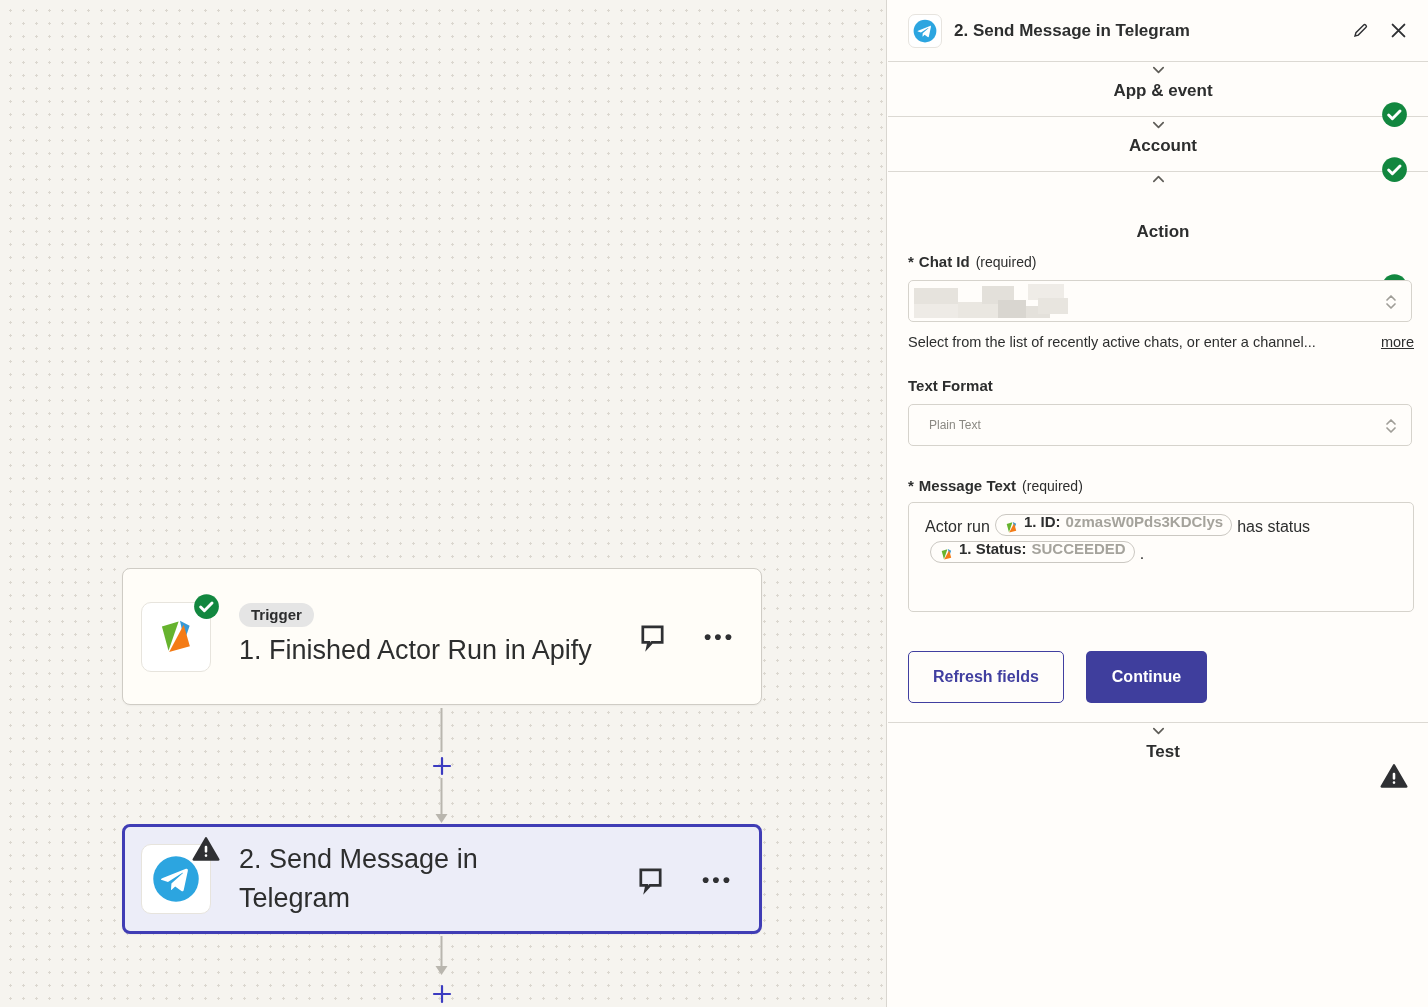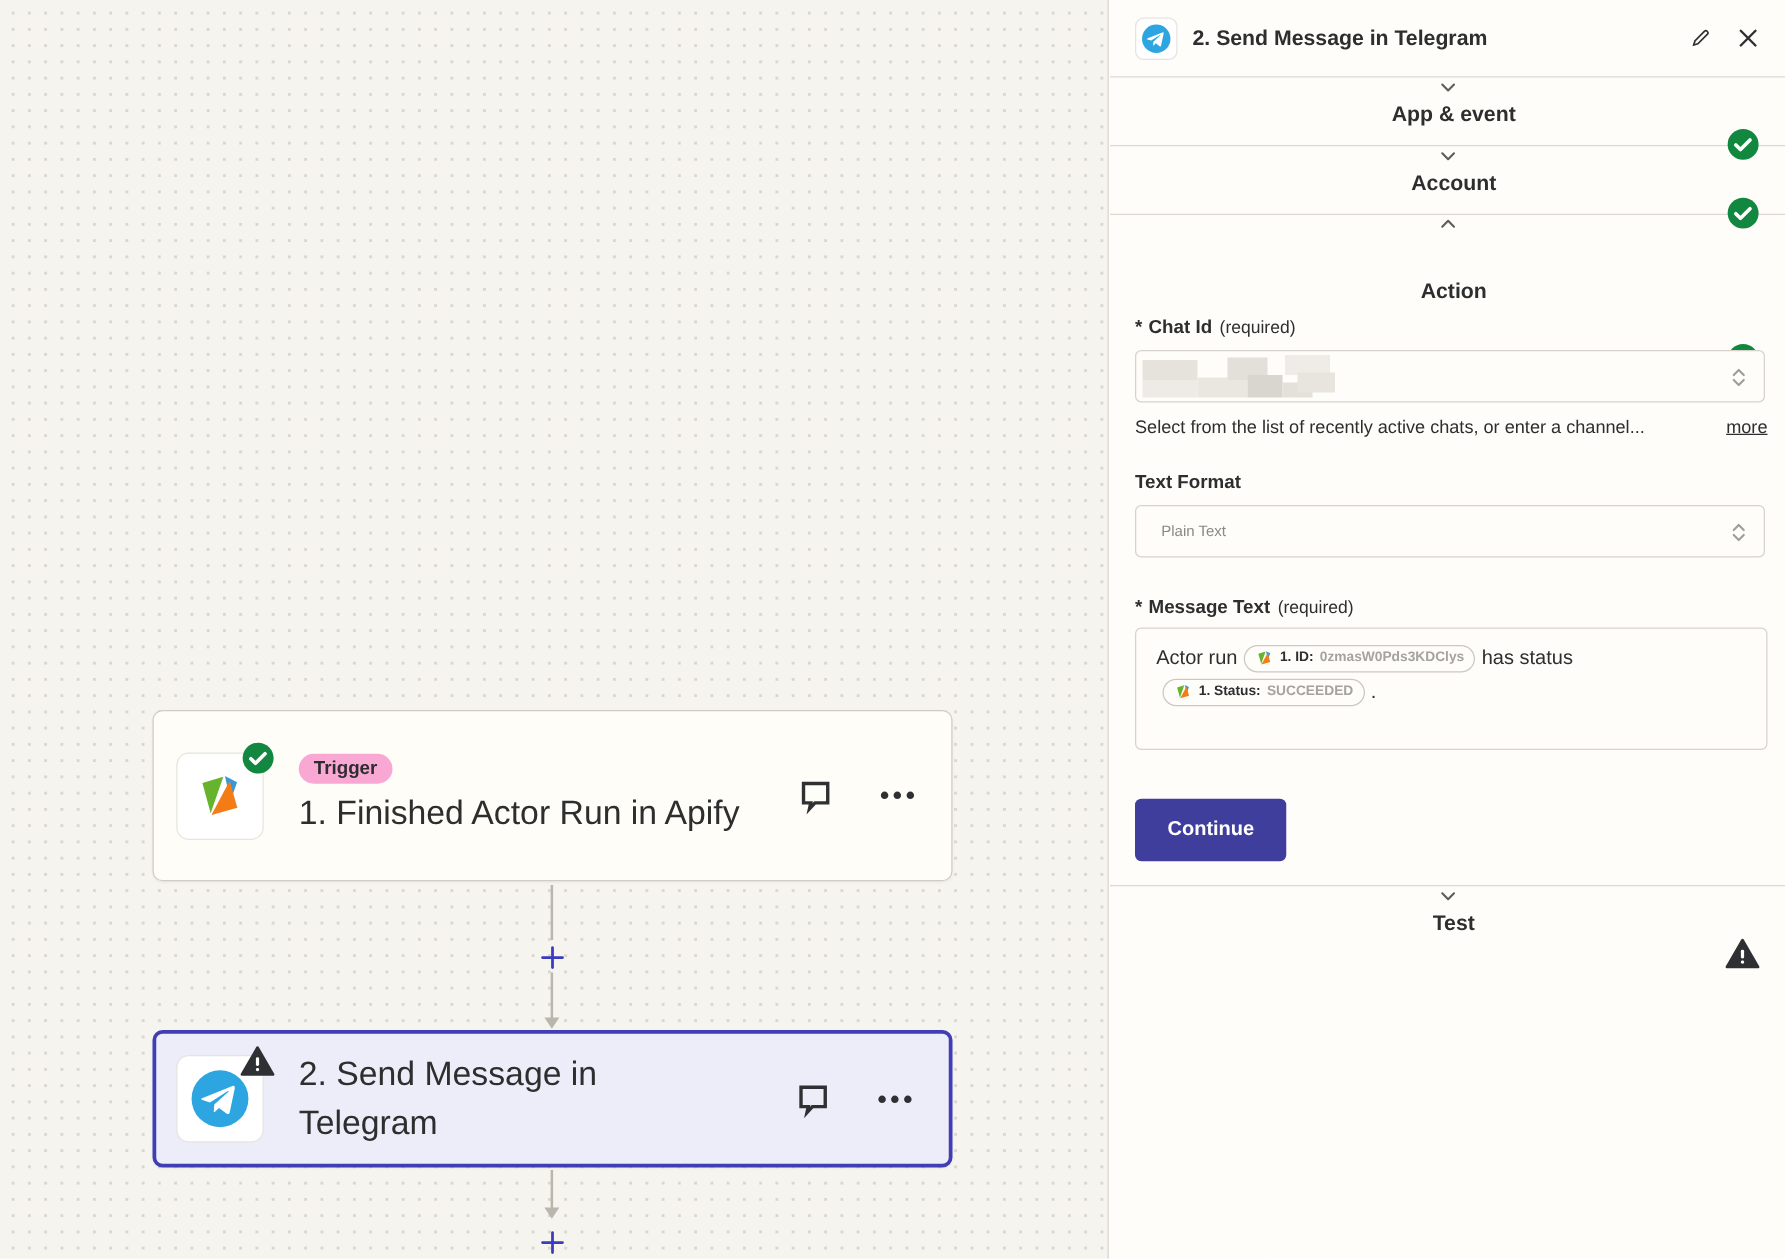--- a/index.html
+++ b/index.html
@@ -39,21 +39,21 @@
   }
   .app-tile {
     position: relative; flex: 0 0 70px; width: 70px; height: 70px;
     background: #fff; border: 1px solid #e7e4dd; border-radius: 10px;
     display: flex; align-items: center; justify-content: center;
   }
   .tile-badge { position: absolute; top: -10px; right: -10px; }
   .step-body { flex: 1; margin-left: 28px; min-width: 0; }
   .trigger-badge {
     display: inline-block;
-    background: #f9a8d4; color: #2c2d2e;
+    background: #e5e5e5; color: #2c2d2e;
     font-size: 15px; font-weight: 700;
     padding: 3px 12px 4px; border-radius: 12px;
     margin-bottom: 4px;
   }
   .step-title {
     font-size: 27px; font-weight: 500; color: #2d2e2e;
     line-height: 39px; max-width: 400px;
   }
   .step-card.selected .step-title { max-width: 330px; }
   .step-actions { display: flex; align-items: center; gap: 34px; margin-left: auto; padding-right: 6px; }
@@ -114,31 +114,31 @@
   .help-row {
     margin-top: 12px; width: 506px;
     display: flex; align-items: baseline; justify-content: space-between;
     font-size: 14.5px;
   }
   .more-link { text-decoration: underline; color: #2d2e2e; cursor: pointer; font-size: 14.5px; }
 
   .gap27 { height: 27px; } .gap31 { height: 31px; }
 
   .message-box {
-    margin-top: 8px; width: 506px; height: 98px;
+    margin-top: 8px; width: 506px; height: 110px;
     border: 1px solid #d6d3cc; border-radius: 5px;
     background: #fffdfa; padding: 10px 16px;
     font-size: 16px; font-weight: 500; line-height: 27px;
     cursor: text;
   }
   .token-pill {
-    display: inline-flex; align-items: center; gap: 5px;
+    display: inline-flex; align-items: flex-end; gap: 5px;
     border: 1px solid #cbc8c2; border-radius: 11px;
     background: #fffdfa; padding: 0 8px; height: 22px;
-    font-size: 11px; vertical-align: -3px; white-space: nowrap;
+    font-size: 15px; vertical-align: -3px; white-space: nowrap;
     cursor: pointer; margin: 0 5px;
   }
   .token-pill .pl { font-weight: 700; }
   .token-pill .pv { color: #a5a39c; font-weight: 700; }
 
   .buttons-row { margin-top: 39px; display: flex; gap: 22px; }
   .btn { font-family: "Liberation Sans", sans-serif; font-size: 16px; font-weight: 700; border-radius: 5px; cursor: pointer; }
   .btn-secondary {
     background: #fffdfa; color: #413fa0; border: 1px solid #413fa0;
     padding: 16px 24px;
@@ -363,20 +363,21 @@
             <polygon points="3.6,5.2 11.2,2.9 6.6,16.2" fill="#66b32e"></polygon>
             <polygon points="11.8,2.6 16.2,4.9 13.8,11.8" fill="#3899d6"></polygon>
             <polygon points="6.9,16.8 13.5,4.4 16.3,14.2" fill="#f47b16"></polygon>
           </svg>
           <span class="pl">1. Status:</span>
           <span class="pv">SUCCEEDED</span>
         </span><span>.</span>
     </div>
 
     <div class="buttons-row">
+      <button class="btn btn-secondary">Refresh fields</button>
       <button class="btn btn-primary">Continue</button>
     </div>
   </div>
 
   <div class="panel-divider"></div>
 
   <div class="section-row test-row">
     <span>
       <svg width="15" height="15" viewBox="0 0 16 16" fill="none">
           <path d="M3 6l5 5 5-5" stroke="#5f5d58" stroke-width="1.8" stroke-linecap="round" stroke-linejoin="round"></path>

